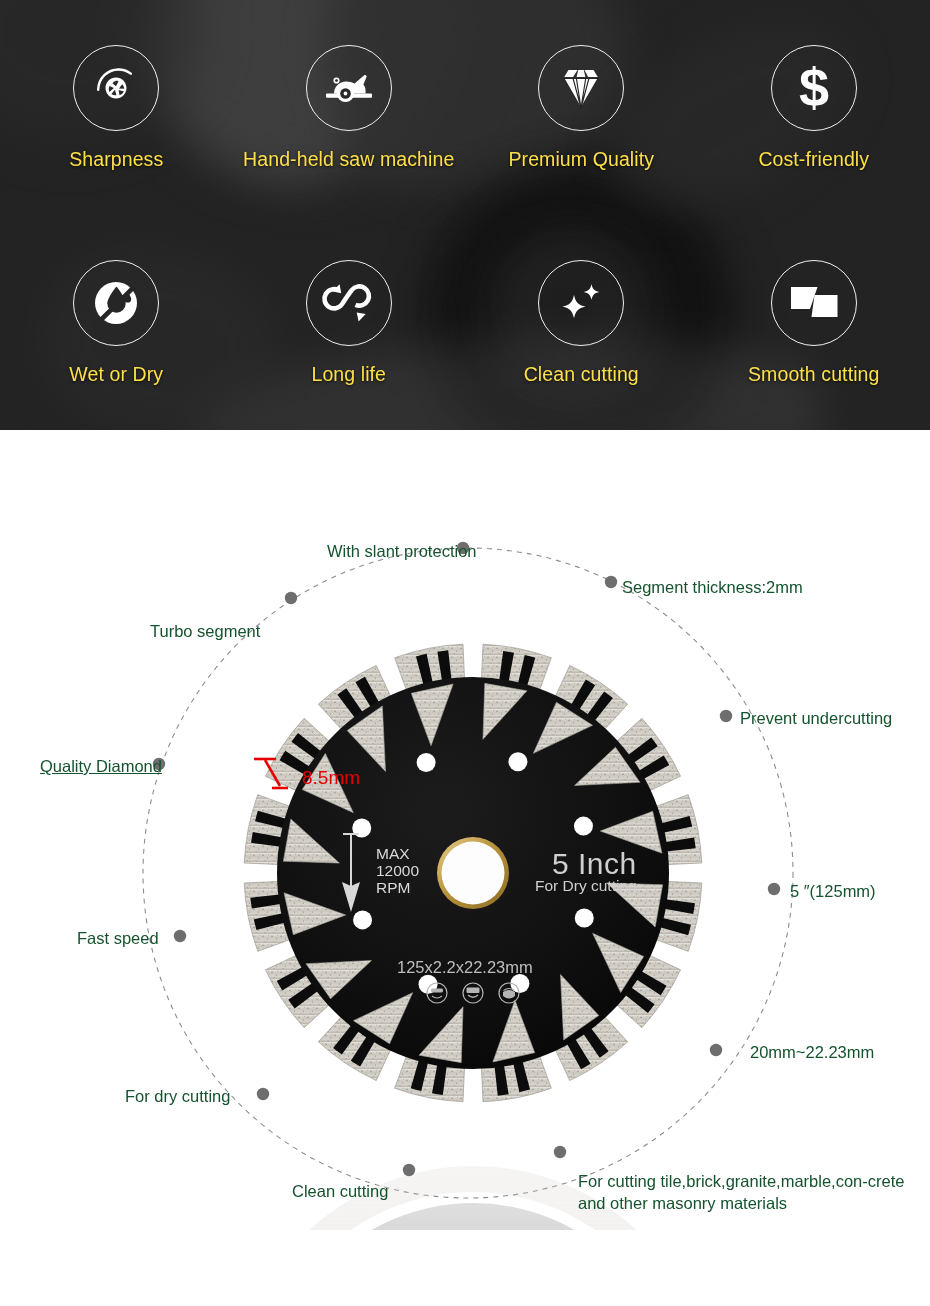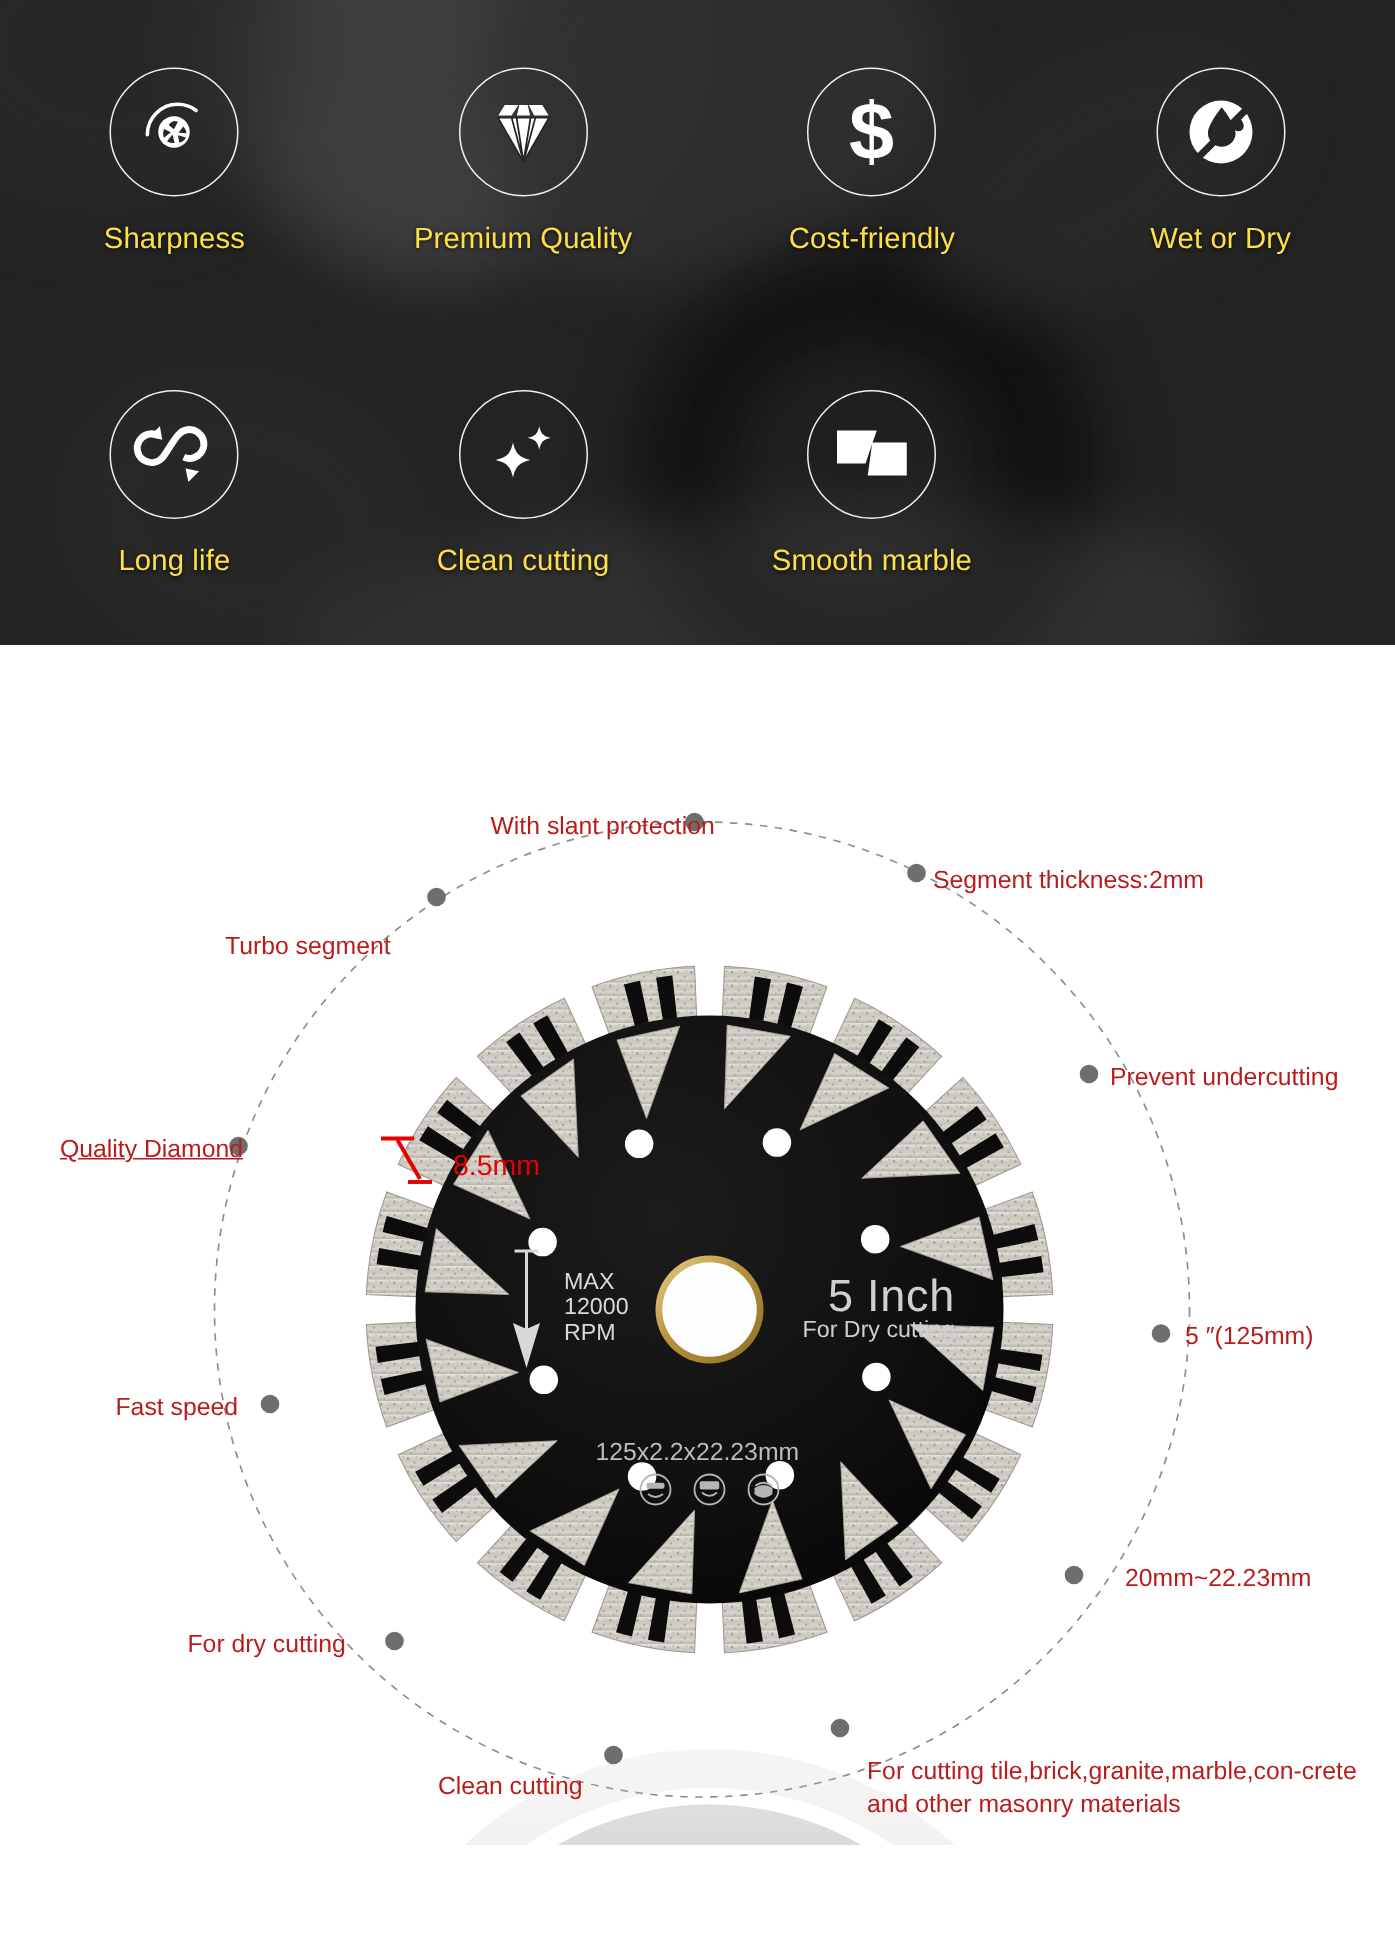--- a/index.html
+++ b/index.html
@@ -47,21 +47,21 @@
 
   
   #diagram-panel{
     position:absolute; left:0; top:430px; width:930px; height:876px;
     background:#fff;
   }
   #diagram-svg{ position:absolute; left:0; top:0; }
 
   .callout{
     position:absolute;
-    font-size:16.5px; color:#b91c1c; white-space:nowrap;
+    font-size:16.5px; color:#14532d; white-space:nowrap;
     line-height:1.35;
   }
   .callout.wrap{ white-space:normal; width:335px; }
 
   .dim-label{
     position:absolute;
     font-size:19px; color:#e60000; font-weight:400; white-space:nowrap;
   }
 </style>
 </head>
@@ -91,20 +91,36 @@
           <g fill="#fff">
             <path d="M26 15.5c-5.8 0-10.5 4.7-10.5 10.5S20.2 36.5 26 36.5 36.5 31.8 36.5 26 31.8 15.5 26 15.5zm0 3.2c.9 0 1.8.15 2.6.42l-2.6 5.1-3.6-2.9a7.3 7.3 0 0 1 3.6-2.62zm-6.6 5.3 4.5 2.1-4.55 3.8a7.3 7.3 0 0 1 .05-5.9zm2 8.1 3.55-4.4 1.45 5.6a7.3 7.3 0 0 1-5-1.2zm8.1 1.1-.85-5.1 5.3 1.5a7.32 7.32 0 0 1-4.45 3.6zm4.8-6.4-5.3-.35 3.2-4.1a7.3 7.3 0 0 1 2.1 4.45z"></path>
             <circle cx="26" cy="26" r="2.0"></circle>
           </g>
           <path d="M8.2 27.8C8.2 16.6 17.3 7.5 28.5 7.5c4.6 0 8.9 1.55 12.3 4.15" fill="none" stroke="#fff" stroke-width="2.4" stroke-linecap="round"></path>
         </svg>
       </div>
       <span class="feat-lbl">Sharpness</span>
     </div>
 
+    <div class="feat">
+      <div class="feat-ico">
+        <svg width="58" height="50" viewBox="0 0 58 50">
+          <g fill="#fff">
+            <path d="M14 30.5a12 12 0 0 1 12-12c3.4 0 6.2.8 8.6 2.1l9.6-8.3c1.2-1 2.9.3 2.3 1.75l-3.1 7.4c1.9 2.1 2.5 5 2.1 9.05H14z"></path>
+            <circle cx="25.5" cy="30.5" r="8.6"></circle>
+            <rect x="6" y="30.5" width="46" height="4.2" rx="1"></rect>
+            <circle cx="16.5" cy="17.5" r="3.1"></circle>
+          </g>
+          <circle cx="25.5" cy="30.5" r="5.3" fill="#262626"></circle>
+          <circle cx="25.5" cy="30.5" r="1.9" fill="#fff"></circle>
+          <circle cx="16.5" cy="17.5" r="1.35" fill="#262626"></circle>
+        </svg>
+      </div>
+      <span class="feat-lbl">Hand-held saw machine</span>
+    </div>
 
     <div class="feat">
       <div class="feat-ico">
         <svg width="52" height="48" viewBox="0 0 52 48">
           <g fill="#fff">
             <path d="M9 14.5h34L26 44 9 14.5z" stroke="#262626" stroke-width="1.1"></path>
             <path d="M13.5 6h9l-4.4 7H9.2L13.5 6z"></path>
             <path d="M23.2 6h5.6l1.6 7h-8.8l1.6-7z"></path>
             <path d="M29.5 6h9l4.3 7h-9.7l-3.6-7z"></path>
           </g>
@@ -164,21 +180,21 @@
 
     <div class="feat">
       <div class="feat-ico">
         <svg width="56" height="44" viewBox="0 0 56 44">
           <g fill="#fff">
             <path d="M5 6h26.5l-7.5 22H5z"></path>
             <path d="M28.5 14h23v22H25.5z"></path>
           </g>
         </svg>
       </div>
-      <span class="feat-lbl">Smooth marble</span>
+      <span class="feat-lbl">Smooth cutting</span>
     </div>
 
   </div>
 </div>
 
 <div id="diagram-panel">
 
   <svg id="diagram-svg" width="930" height="876" viewBox="0 0 930 876">
     <defs>
 

